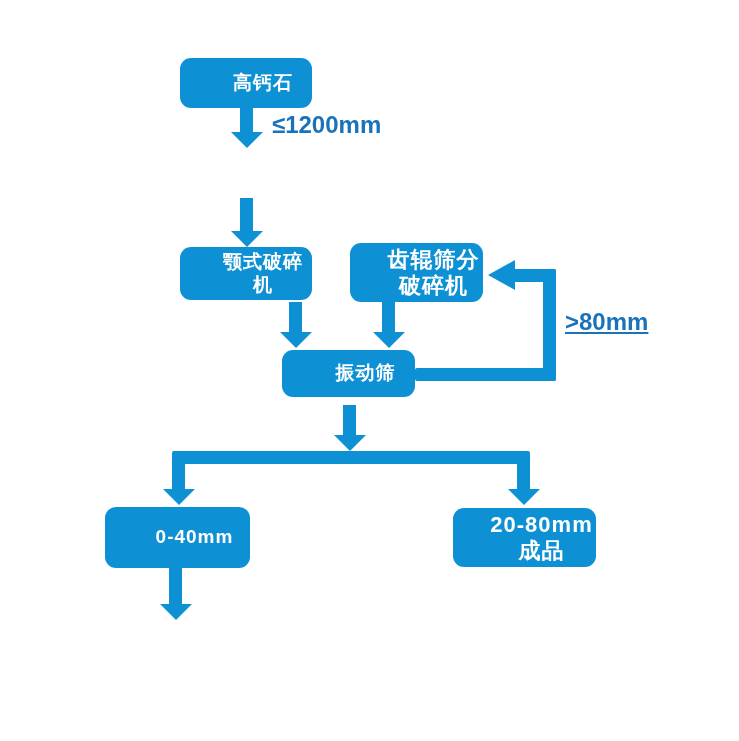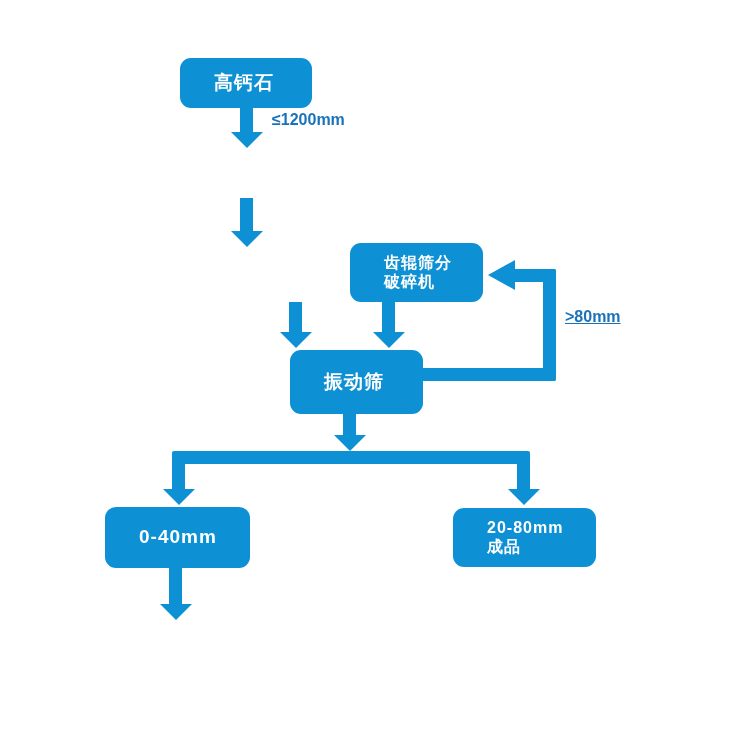--- a/index.html
+++ b/index.html
@@ -20,32 +20,32 @@
     background:var(--background);
     overflow:hidden;
   }
   .node{
     position:absolute;
     background:var(--shape-blue);
     color:var(--text-white);
     border-radius:11px;
     display:flex;
     flex-direction:column;
-    align-items:flex-start;
+    align-items:center;
     justify-content:center;
     font-weight:bold;
     font-size:19px;
     line-height:1.18;
     text-align:center;
     letter-spacing:1px;
     box-sizing:border-box;
     padding-left:34px;
   }
   .node .line{pointer-events:none;}
-  .node.two-line{font-size:16px;}
+  .node.two-line{font-size:22px;}
   
   .varrow{
     position:absolute;
     width:13px;
     background:var(--shape-blue);
   }
   .varrow::after{
     content:"";
     position:absolute;
     top:100%;
@@ -65,41 +65,44 @@
     position:absolute;
     width:0;height:0;
     border-top:15px solid transparent;
     border-bottom:15px solid transparent;
     border-right:27px solid var(--shape-blue);
   }
   .edge-label{
     position:absolute;
     color:var(--label-blue);
     font-weight:bold;
-    font-size:16px;
+    font-size:24px;
     white-space:nowrap;
   }
 </style>
 </head>
 <body>
 
 <div class="canvas">
 
   <div class="node" style="left:180px;top:58px;width:132px;height:50px;">
     <span class="line">高钙石</span>
   </div>
 
 
+  <div class="node" style="left:180px;top:247px;width:132px;height:53px;">
+    <span class="line">颚式破碎机</span>
+  </div>
 
   <div class="node two-line" style="left:350px;top:243px;width:133px;height:59px;">
     <span class="line">齿辊筛分</span>
     <span class="line">破碎机</span>
   </div>
 
-  <div class="node" style="left:290px;top:350px;width:133px;height:64px;">
+  <div class="node" style="left:282px;top:350px;width:133px;height:47px;">
     <span class="line">振动筛</span>
   </div>
 
   <div class="node" style="left:105px;top:507px;width:145px;height:61px;">
     <span class="line">0-40mm</span>
   </div>
 
   <div class="node two-line" style="left:453px;top:508px;width:143px;height:59px;">
     <span class="line">20-80mm</span>
     <span class="line">成品</span>

